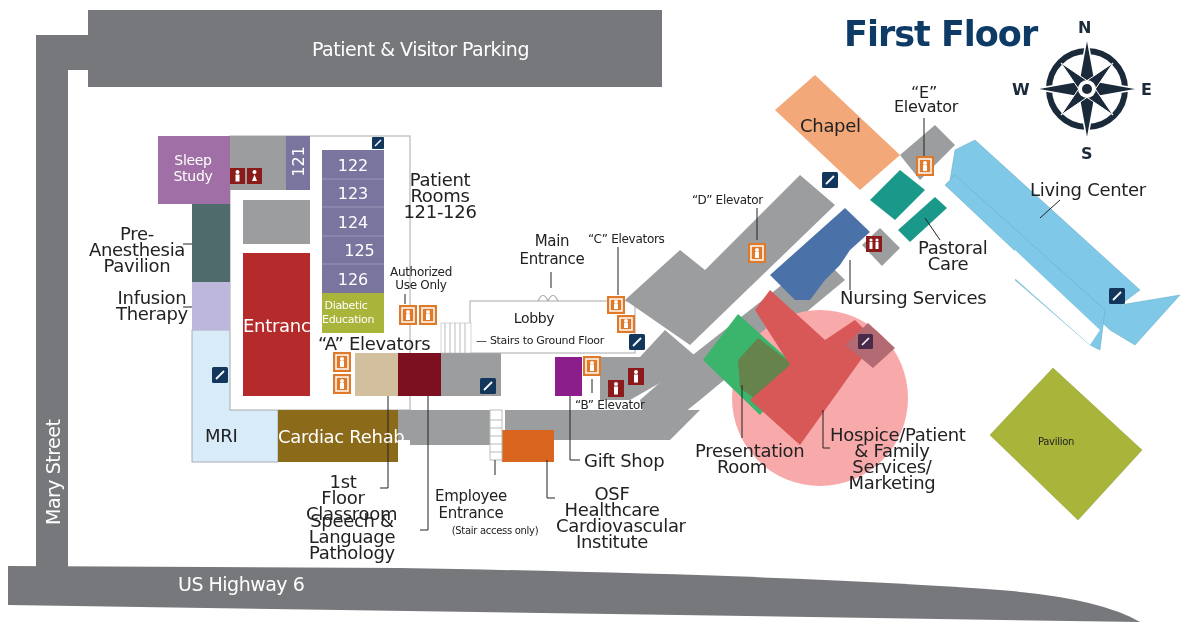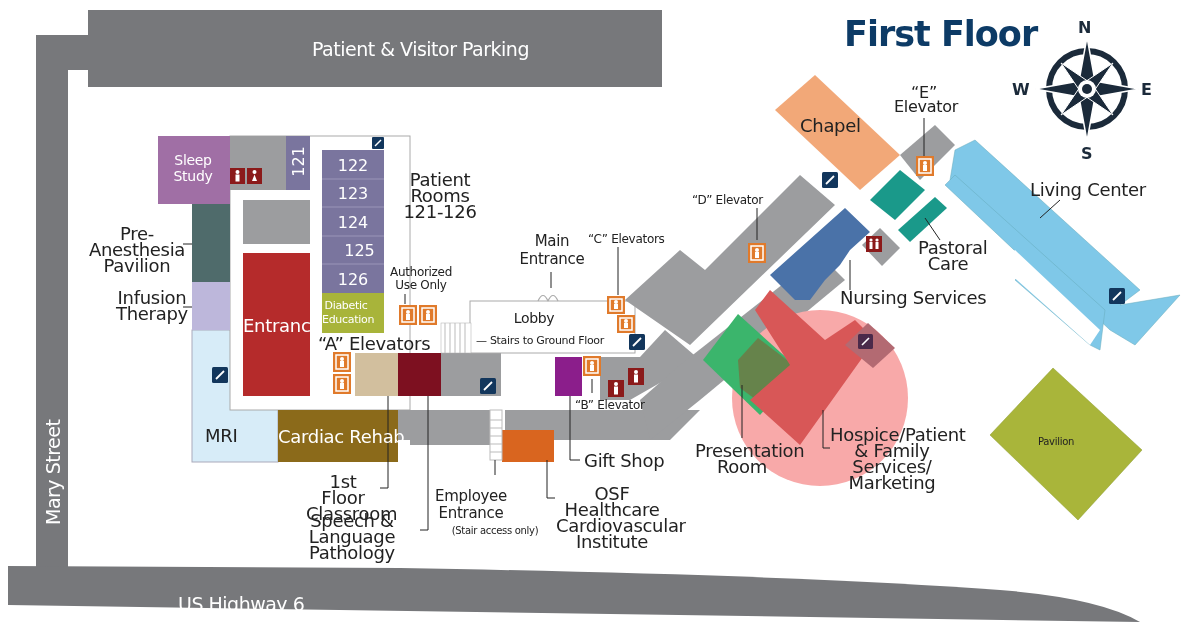--- a/index.html
+++ b/index.html
@@ -123,21 +123,21 @@
 </svg>
 
 <div class="title">First Floor</div>
 <div class="compass-letter" style="left:1078px;top:18px;">N</div>
 <div class="compass-letter" style="left:1081px;top:144px;">S</div>
 <div class="compass-letter" style="left:1141px;top:80px;">E</div>
 <div class="compass-letter" style="left:1012px;top:80px;">W</div>
 
 <div class="road" style="left:312px;top:38px;">Patient &amp; Visitor Parking</div>
 <div class="road" style="left:-8px;top:455px;transform:rotate(-90deg);transform-origin:60px 10px;width:120px;">Mary Street</div>
-<div class="road" style="left:178px;top:573px;margin-top:20px;">US Highway 6</div>
+<div class="road" style="left:178px;top:573px;">US Highway 6</div>
 
 <div class="lbl lbl-w" style="left:162px;top:152px;width:62px;white-space:normal;font-size:14px;">Sleep Study</div>
 <div class="room-num" style="left:281px;top:152px;width:34px;transform:rotate(-90deg);">121</div>
 <div class="room-num" style="left:322px;top:156px;width:62px;">122</div>
 <div class="room-num" style="left:322px;top:184px;width:62px;">123</div>
 <div class="room-num" style="left:322px;top:213px;width:62px;">124</div>
 <div class="room-num" style="left:322px;top:241px;width:75px;">125</div>
 <div class="room-num" style="left:322px;top:270px;width:62px;">126</div>
 <div class="lbl" style="left:390px;top:172px;width:100px;white-space:normal;">Patient Rooms 121-126</div>
 <div class="lbl lbl-w" style="left:322px;top:299px;width:48px;white-space:normal;font-size:11px;line-height:14px;">Diabetic Education</div>

